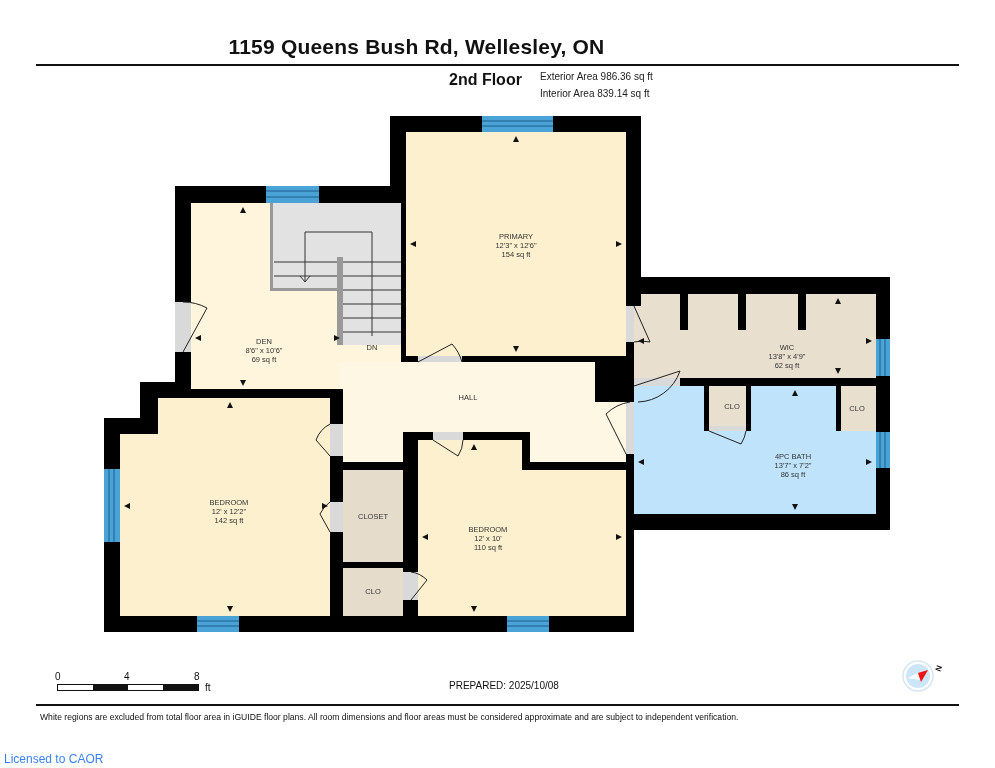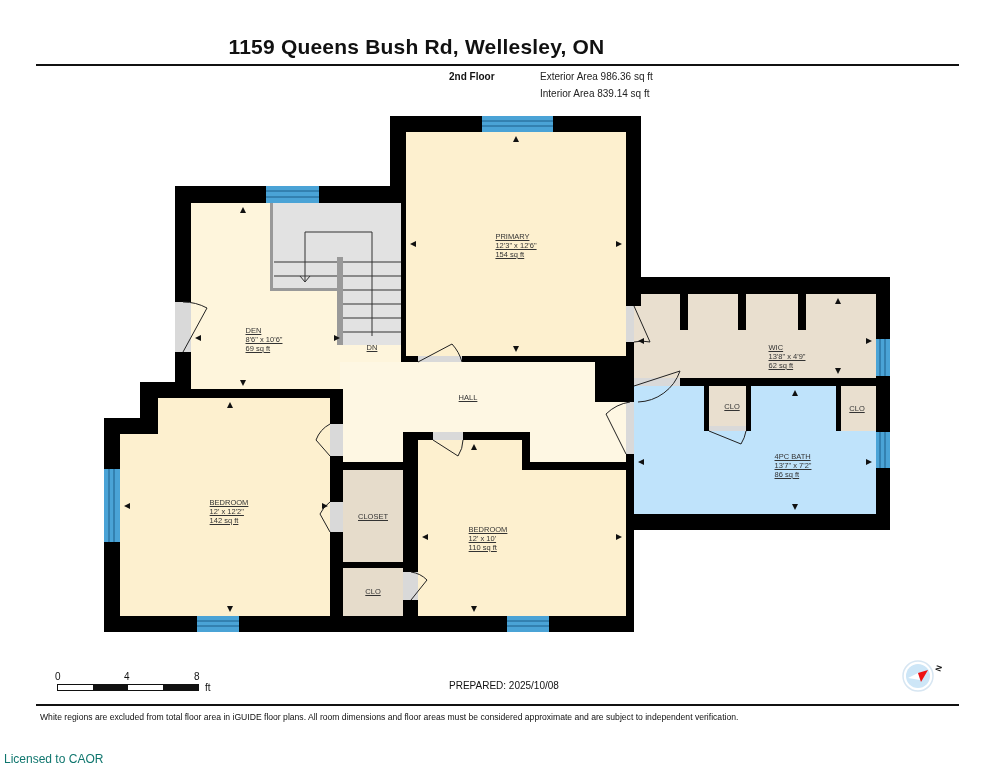--- a/index.html
+++ b/index.html
@@ -1,29 +1,29 @@
 <!DOCTYPE html>
 <html><head>
 <meta charset="utf-8">
 <style>
   html, body { margin: 0; padding: 0; background: #ffffff; }
   body { width: 995px; height: 768px; position: relative; overflow: hidden; font-family: "Liberation Sans", sans-serif; color: #111; }
   .title { position: absolute; left: 0; width: 833px; top: 35px; text-align: center; font-size: 21px; font-weight: bold; letter-spacing: 0.2px; }
   .rule { position: absolute; left: 36px; width: 923px; height: 2px; background: #111; }
-  .floor-name { position: absolute; left: 449px; top: 71px; font-size: 10px; font-weight: bold; text-align: center; }
+  .floor-name { position: absolute; left: 449px; top: 71px; font-size: 16px; font-weight: bold; text-align: center; }
   .area-line { position: absolute; left: 509px; font-size: 10px; color: #222; padding-left: 31px; }
   svg.plan { position: absolute; left: 0; top: 0; }
-  .rlabel { position: absolute; font-size: 7.5px; text-align: left; line-height: 9px; color: #333; transform: translateX(-50%); white-space: nowrap; text-decoration: underline; }
+  .rlabel { position: absolute; font-size: 7.5px; text-align: center; line-height: 9px; color: #333; transform: translateX(-50%); white-space: nowrap; }
   .scale-num { position: absolute; top: 671px; font-size: 10px; }
   .scale-ft { position: absolute; left: 205px; top: 682px; font-size: 10px; }
   .scalebar { position: absolute; left: 57px; top: 684px; width: 140px; height: 5px; border: 1px solid #111; display: flex; }
   .scalebar div { flex: 1; height: 100%; }
   .prepared { position: absolute; left: 449px; top: 680px; font-size: 10px; }
   .disclaimer { position: absolute; left: 40px; top: 712px; font-size: 8.6px; color: #111; text-align: center; }
-  .license { position: absolute; left: 4px; top: 752px; font-size: 12px; color: #0f766e; }
+  .license { position: absolute; left: 4px; top: 752px; font-size: 12px; color: #3b82f6; }
   .compass { position: absolute; left: 902px; top: 660px; width: 32px; height: 32px; }
 </style>
 </head>
 <body>
 
 <div class="title">1159 Queens Bush Rd, Wellesley, ON</div>
 <div class="rule" style="top:64px"></div>
 <div class="floor-name">2nd Floor</div>
 <div class="area-line" style="top:71px">Exterior Area 986.36 sq ft</div>
 <div class="area-line" style="top:88px">Interior Area 839.14 sq ft</div>
@@ -214,21 +214,21 @@
     <polygon points="638,462 644,459 644,465"></polygon>
     <polygon points="872,462 866,459 866,465"></polygon>
   </g>
 </svg>
 
 <div class="rlabel" style="left:516px;top:232px">
   <div>PRIMARY</div>
   <div>12'3" x 12'6"</div>
   <div>154 sq ft</div>
 </div>
-<div class="rlabel" style="left:264px;top:326px">
+<div class="rlabel" style="left:264px;top:337px">
   <div>DEN</div>
   <div>8'6" x 10'6"</div>
   <div>69 sq ft</div>
 </div>
 <div class="rlabel" style="left:787px;top:343px">
   <div>WIC</div>
   <div>13'8" x 4'9"</div>
   <div>62 sq ft</div>
 </div>
 <div class="rlabel" style="left:793px;top:452px">

